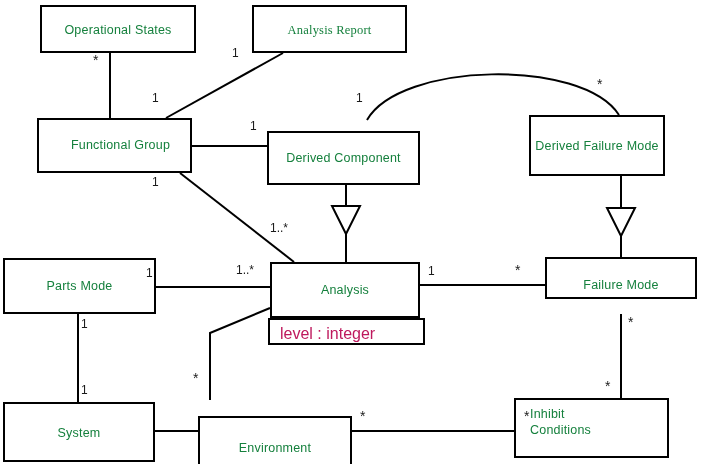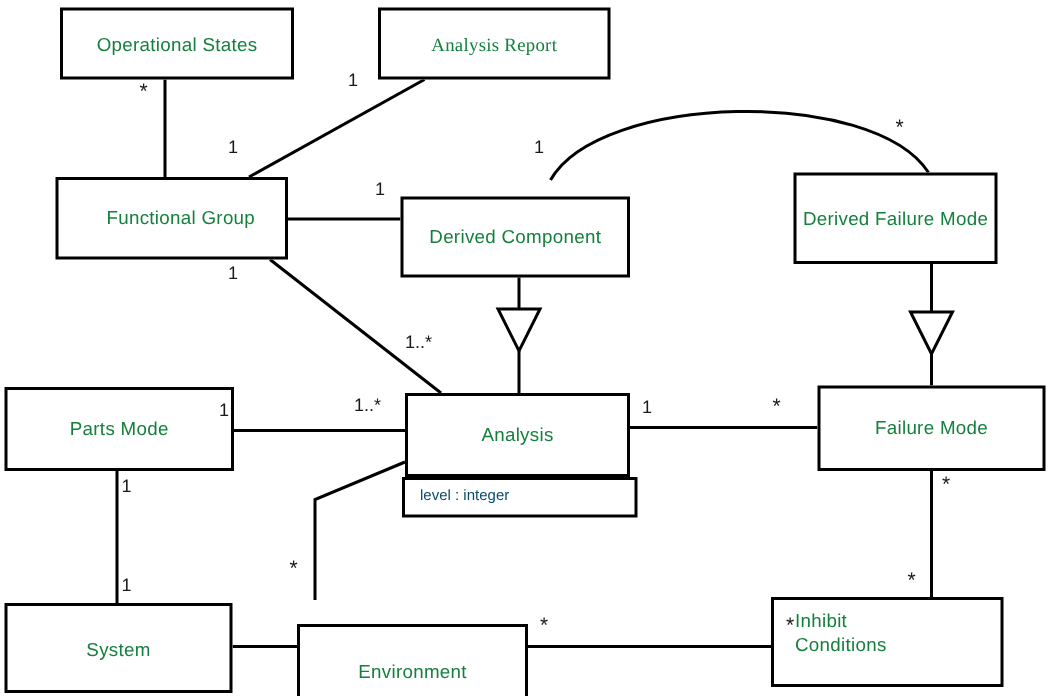--- a/index.html
+++ b/index.html
@@ -42,22 +42,22 @@
   .uml-attr-box {
     position: absolute;
     box-sizing: border-box;
     border: 2px solid #000000;
     background: #ffffff;
     z-index: 3;
   }
   .uml-attr-text {
     position: absolute;
     left: 10px;
-    font-size: 10px;
-    color: #0c4a6e;
+    font-size: 16px;
+    color: #be185d;
     white-space: nowrap;
   }
   .mult {
     position: absolute;
     font-size: 12px;
     color: #1a1a1a;
     white-space: nowrap;
     z-index: 6;
     line-height: 12px;
   }
@@ -151,21 +151,21 @@
     <div class="uml-name" style="top:19px;">Parts Mode</div>
   </div>
 
   <div class="uml-class" style="left:270px; top:262px; width:150px; height:56px;">
     <div class="uml-name" style="top:19px;">Analysis</div>
   </div>
   <div class="uml-attr-box" style="left:268px; top:318px; width:157px; height:27px;">
     <div class="uml-attr-text" style="top:5px;">level : integer</div>
   </div>
 
-  <div class="uml-class" style="left:545px; top:257px; width:152px; height:57px;">
+  <div class="uml-class" style="left:545px; top:257px; width:152px; height:42px;">
     <div class="uml-name" style="top:19px;">Failure Mode</div>
   </div>
 
   <div class="uml-class" style="left:3px; top:402px; width:152px; height:60px;">
     <div class="uml-name" style="top:22px;">System</div>
   </div>
 
   <div class="uml-class" style="left:198px; top:400px; width:154px; height:62px;margin-top:16px;">
     <div class="uml-name" style="top:23px;">Environment</div>
   </div>

